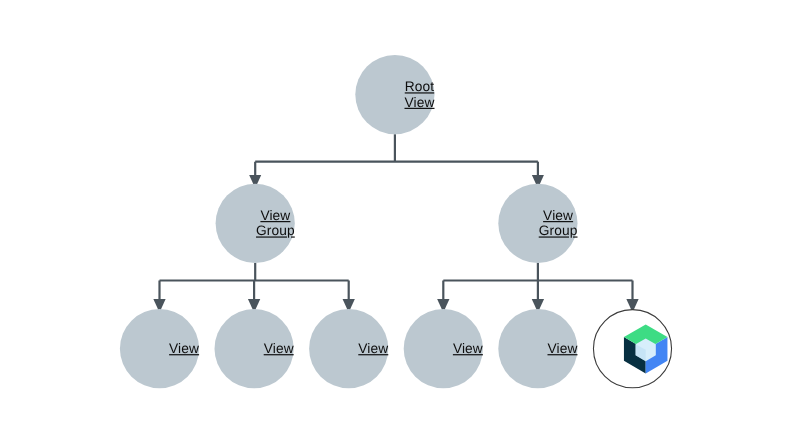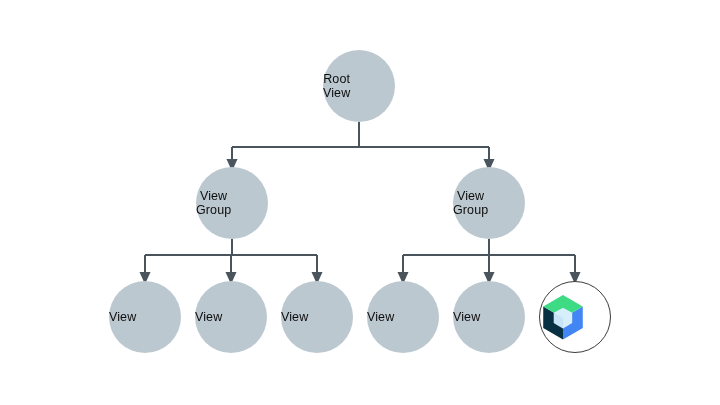--- a/index.html
+++ b/index.html
@@ -25,23 +25,24 @@
     height: 405px;
   }
   .node {
     position: absolute;
     width: 72px;
     height: 72px;
     border-radius: 50%;
     background: #bcc8d0;
     display: flex;
     align-items: center;
-    justify-content: flex-start;
+    justify-content: flex-end;
     text-align: center;
     box-sizing: border-box;
+    text-decoration: underline;
   }
   .node-label {
     font-size: 12.5px;
     line-height: 14.5px;
     color: #0d0d0d;
     letter-spacing: 0.1px;
     white-space: pre-line;
     font-family: "Liberation Sans", sans-serif;
   }
   .node.logo-node {

